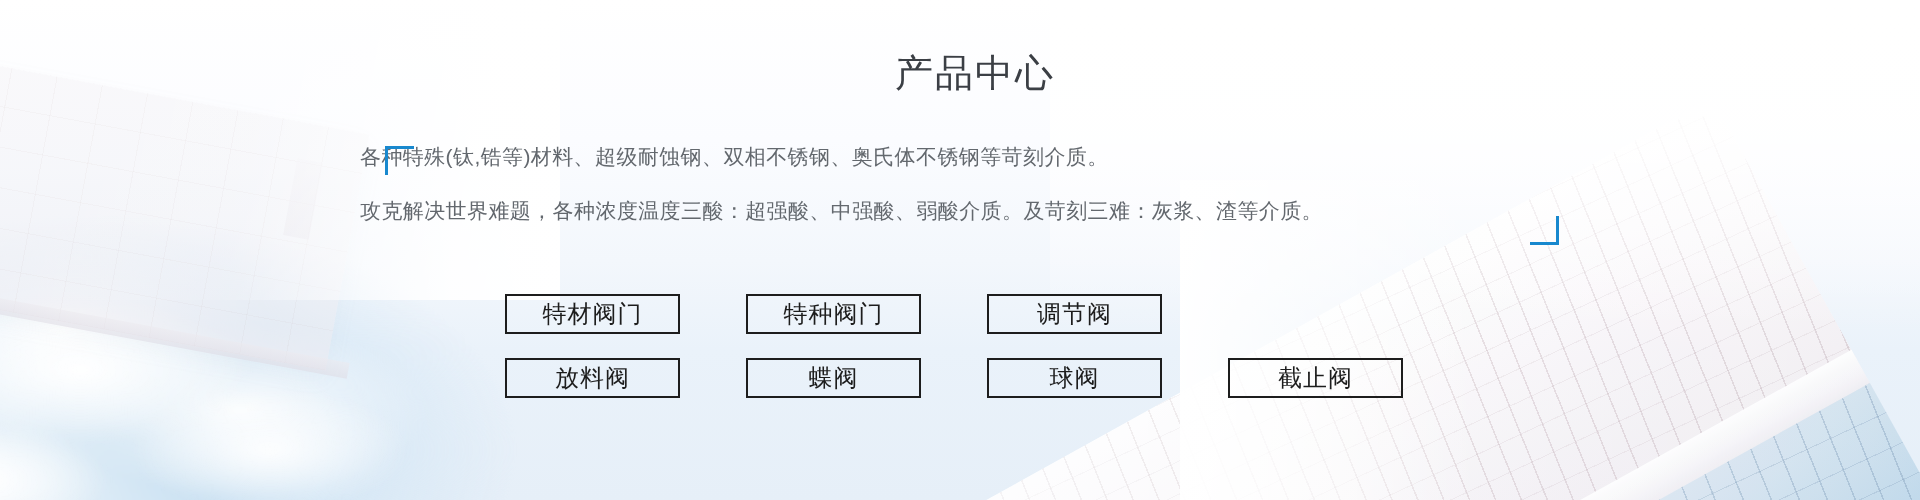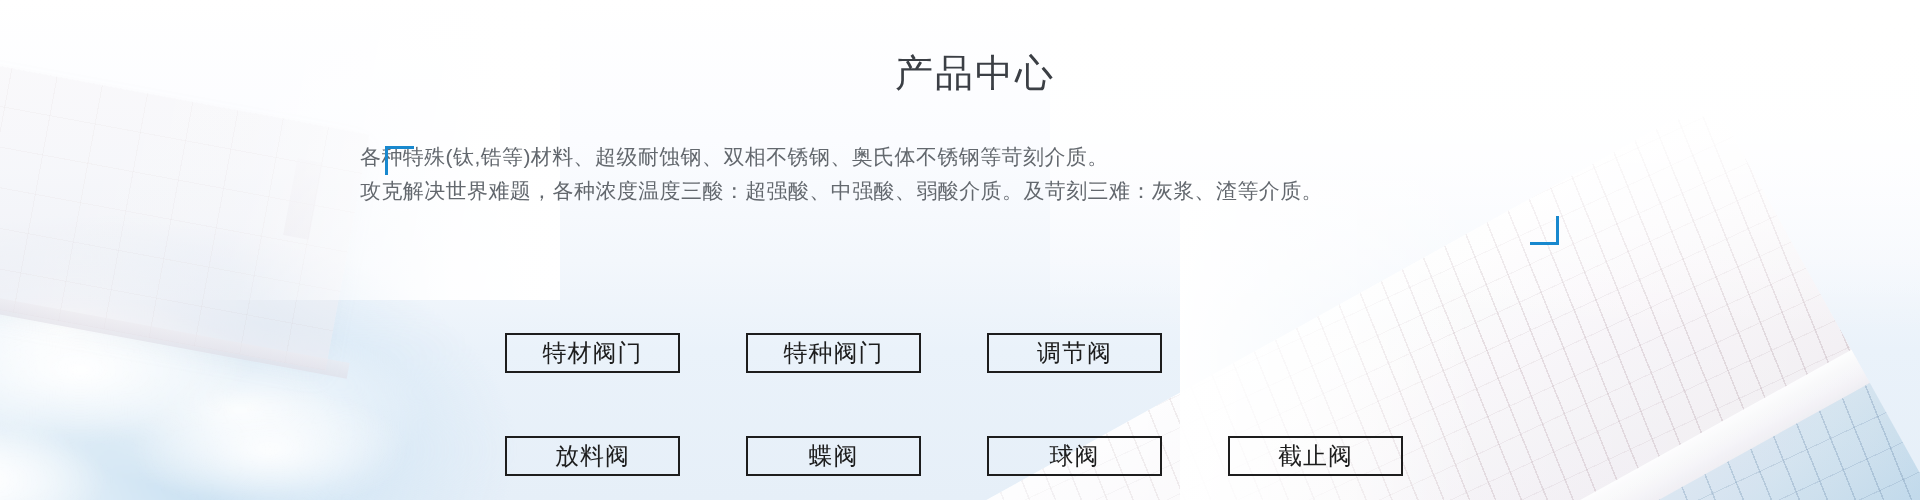--- a/index.html
+++ b/index.html
@@ -202,21 +202,21 @@
     width: 1200px;
   }
   .desc-line {
     text-align: left;
     font-size: 21px;
     line-height: 34px;
     color: #63686e;
     letter-spacing: 0.4px;
     white-space: nowrap;
   }
-  .desc-line.line2 { }
+  .desc-line.line2 { margin-top: 20px; }
 
   .corner {
     position: absolute;
     width: 26px;
     height: 26px;
     border-color: #1888ce;
     border-style: solid;
   }
   .corner-tl {
     left: 25px;
@@ -250,21 +250,20 @@
     display: flex;
     align-items: center;
     justify-content: center;
     font-family: "Liberation Sans", "DejaVu Sans", sans-serif;
     font-size: 24px;
     line-height: 1;
     letter-spacing: 1px;
     color: #1d1d1d;
     cursor: pointer;
     padding: 0;
-    margin-top: 39px;
   }
 </style>
 </head>
 <body>
 
 <div id="banner">
 
   <div class="bg-base"></div>
   <div class="sky-left"></div>
   <div class="sky-left2"></div>

